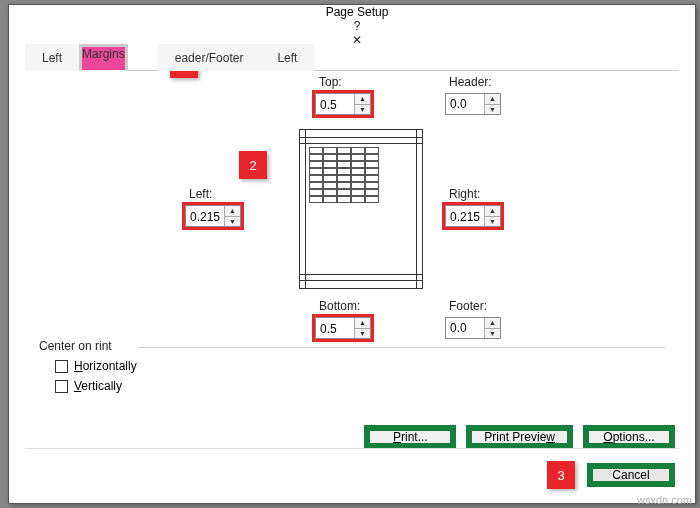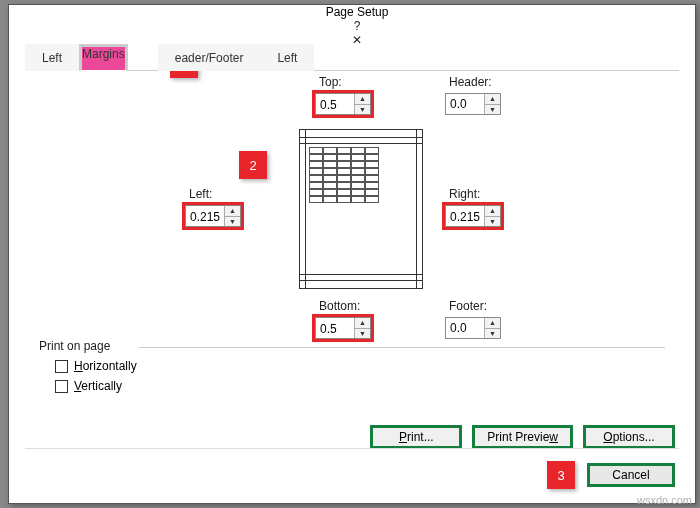--- a/index.html
+++ b/index.html
@@ -27,21 +27,21 @@
 .preview .vline { position: absolute; top: 0; bottom: 0; border-left: 1px solid #333; }
 .preview .cells { position: absolute; left: 10px; top: 18px; width: 70px; }
 .preview .cells .row { display: flex; }
 .preview .cells .cell { width: 14px; height: 7px; border: 0.5px solid #555; }
 .fieldset { position: absolute; left: 30px; top: 268px; right: 30px; }
 .fieldset .legend { font-size: 12px; color: #222; background: #fff; display: inline-block; padding-right: 6px; position: relative; z-index: 1; }
 .fieldset .line { position: absolute; top: 8px; left: 100px; right: 0; border-top: 1px solid #ccc; }
 .chk { display: flex; align-items: center; margin: 6px 0 0 16px; }
 .chk .box { width: 13px; height: 13px; border: 1px solid #333; margin-right: 6px; background: #fff; }
 .btnrow { position: absolute; right: 20px; bottom: 54px; display: flex; gap: 10px; }
-.btn { min-width: 92px; height: 24px; border: 3px solid #15803d; background: #f0f0f0; display: flex; align-items: center; justify-content: center; padding: 0 12px; text-decoration: underline dotted transparent; }
+.btn { min-width: 92px; height: 24px; border: 6px solid #15803d; background: #f0f0f0; display: flex; align-items: center; justify-content: center; padding: 0 12px; text-decoration: underline dotted transparent; }
 .btn u { text-decoration: underline; }
 .okrow { position: absolute; right: 20px; bottom: 14px; display: flex; gap: 12px; align-items: center; }
 .btn.ok { min-width: 88px; }
 .btn.cancel { min-width: 88px; background: #e8e8e8; }
 hr.sep { position: absolute; left: 16px; right: 16px; bottom: 48px; border: none; border-top: 1px solid #ddd; }
 .watermark { position: absolute; right: 8px; bottom: 2px; font-size: 11px; color: #b0b0b0; }
 </style>
 </head>
 <body>
 
@@ -184,21 +184,21 @@
     <span class="field-label" style="left:440px; top:228px;">Footer:</span>
     <div class="spin" style="left:436px; top:246px;">
       <input value="0.0" style="">
       <div class="arrows">
           <div>▲</div>
           <div>▼</div>
         </div>
     </div>
 
     <div class="fieldset">
-      <span class="legend">Print on page</span>
+      <span class="legend">Center on rint</span>
       <div class="line"></div>
       <div class="chk">
         <div class="box"></div>
         <span><u>H</u>orizontally</span>
       </div>
       <div class="chk">
         <div class="box"></div>
         <span><u>V</u>ertically</span>
       </div>
     </div>

